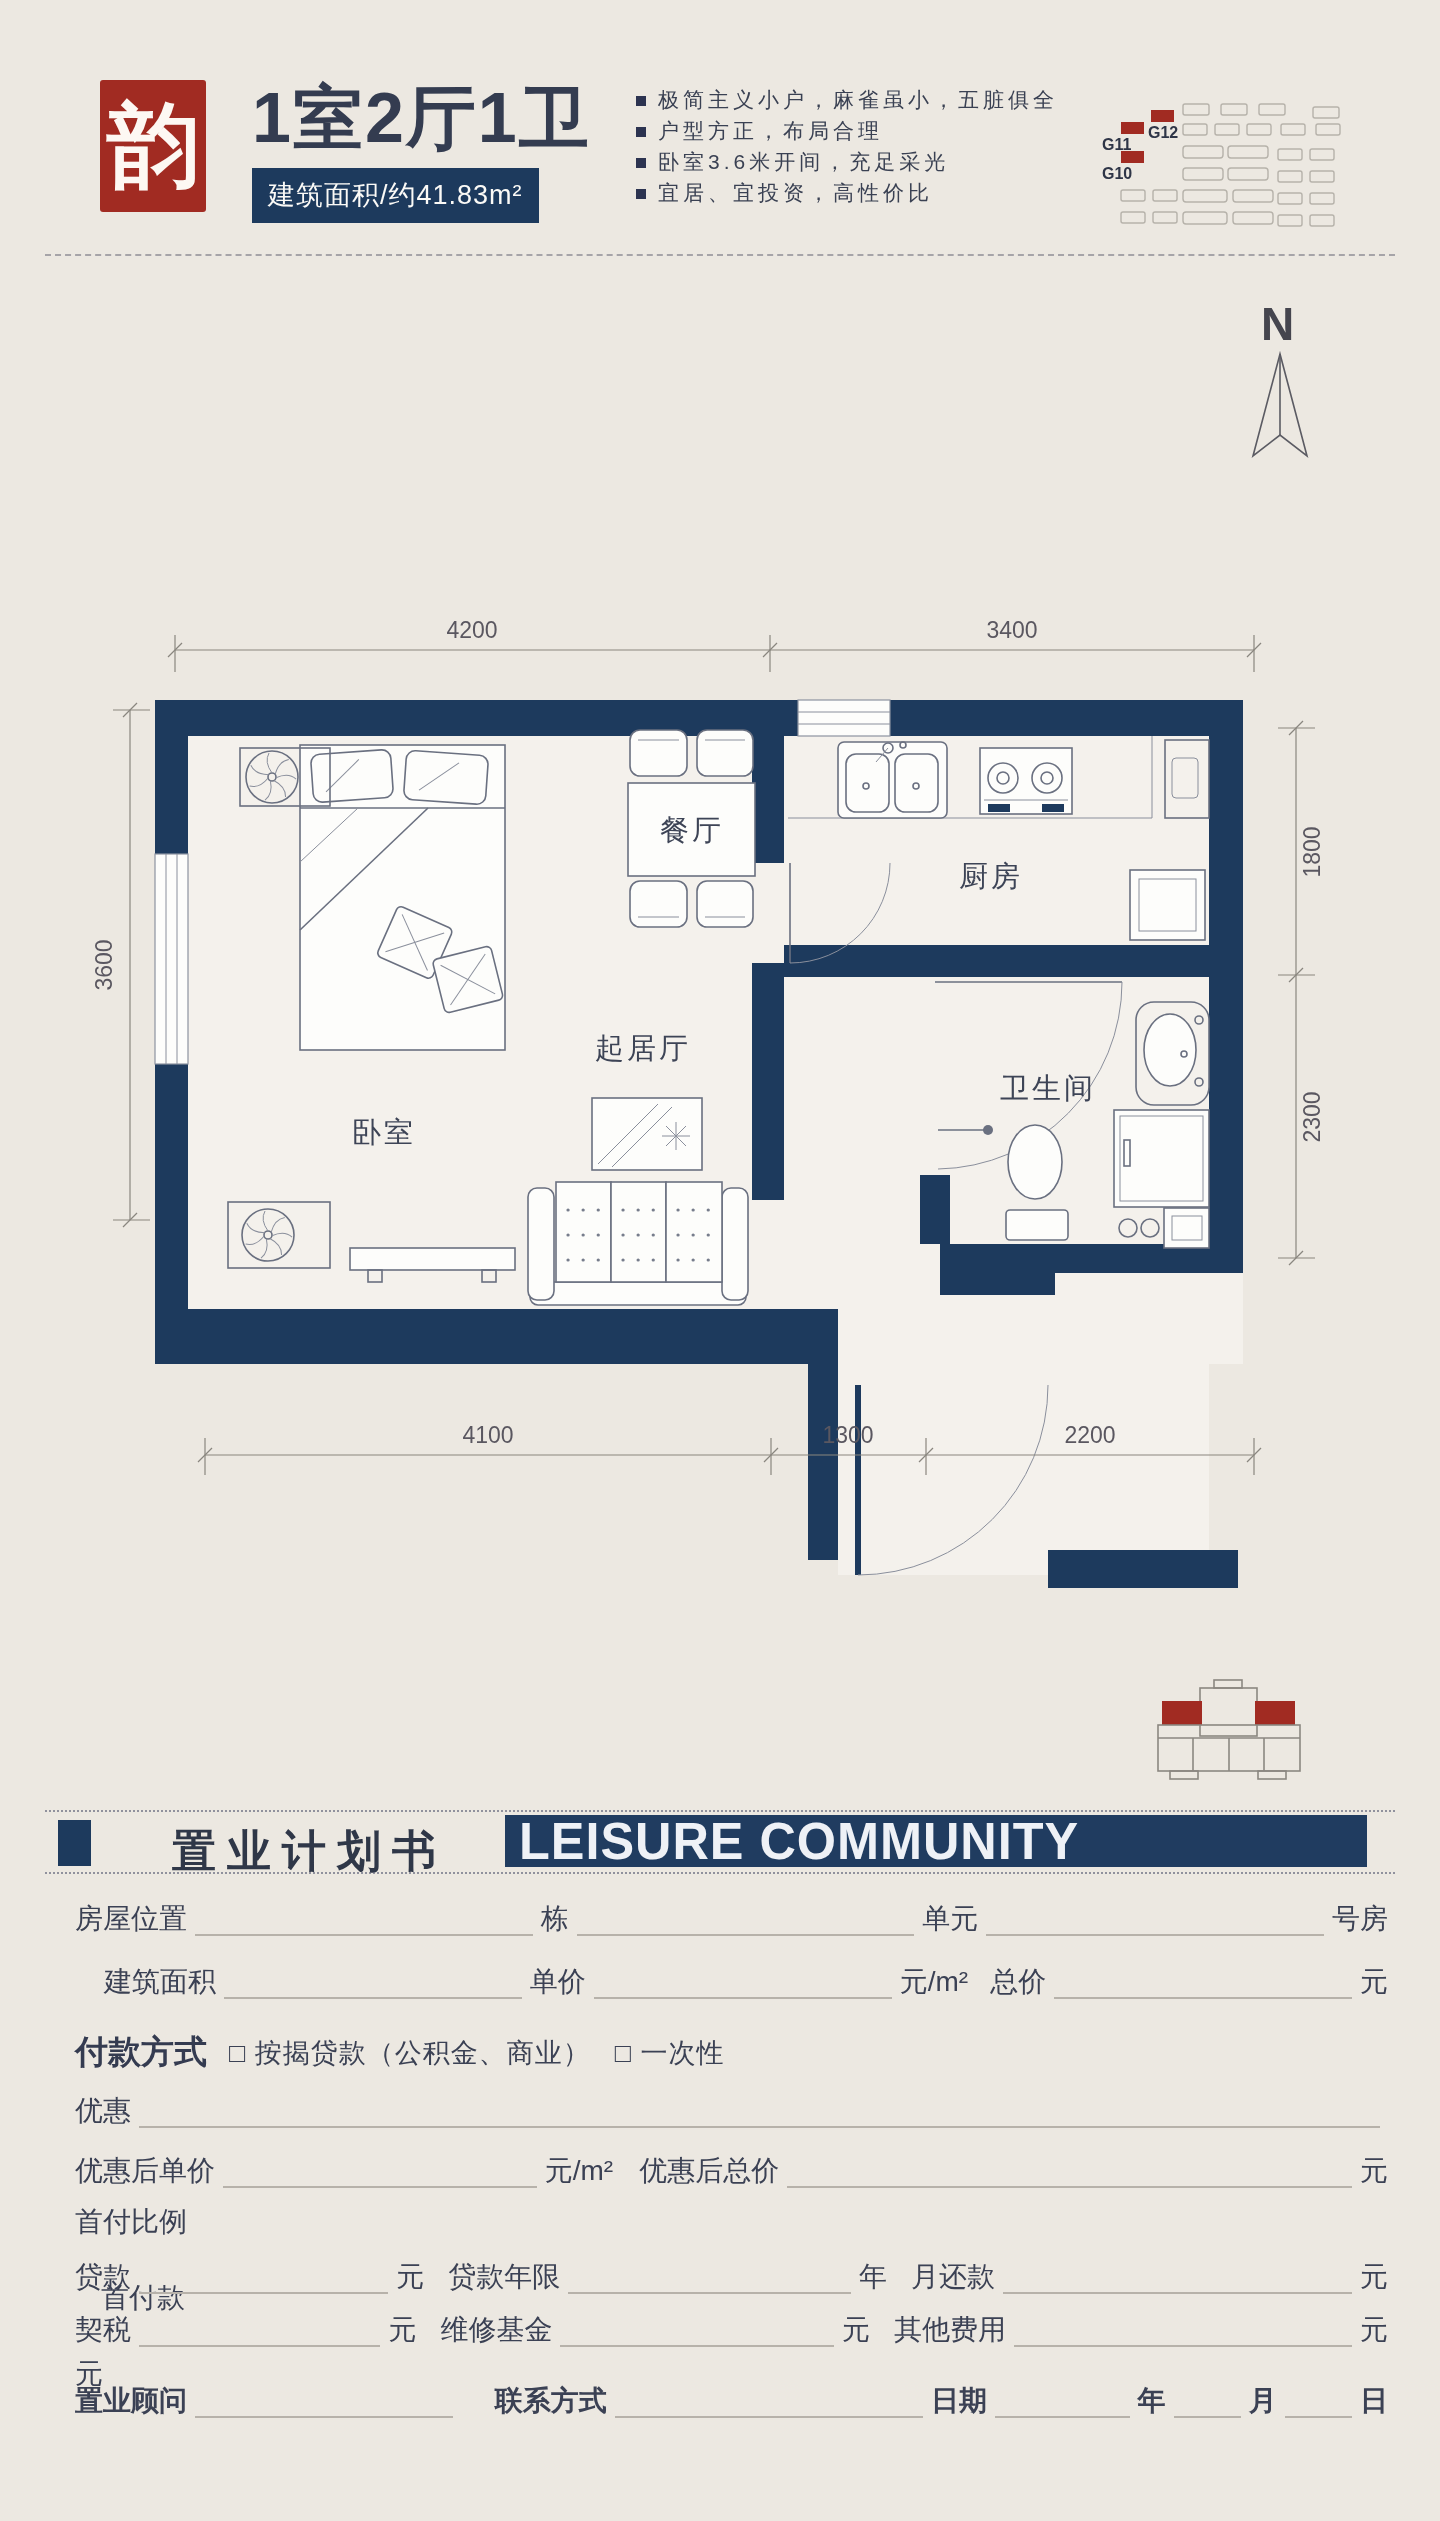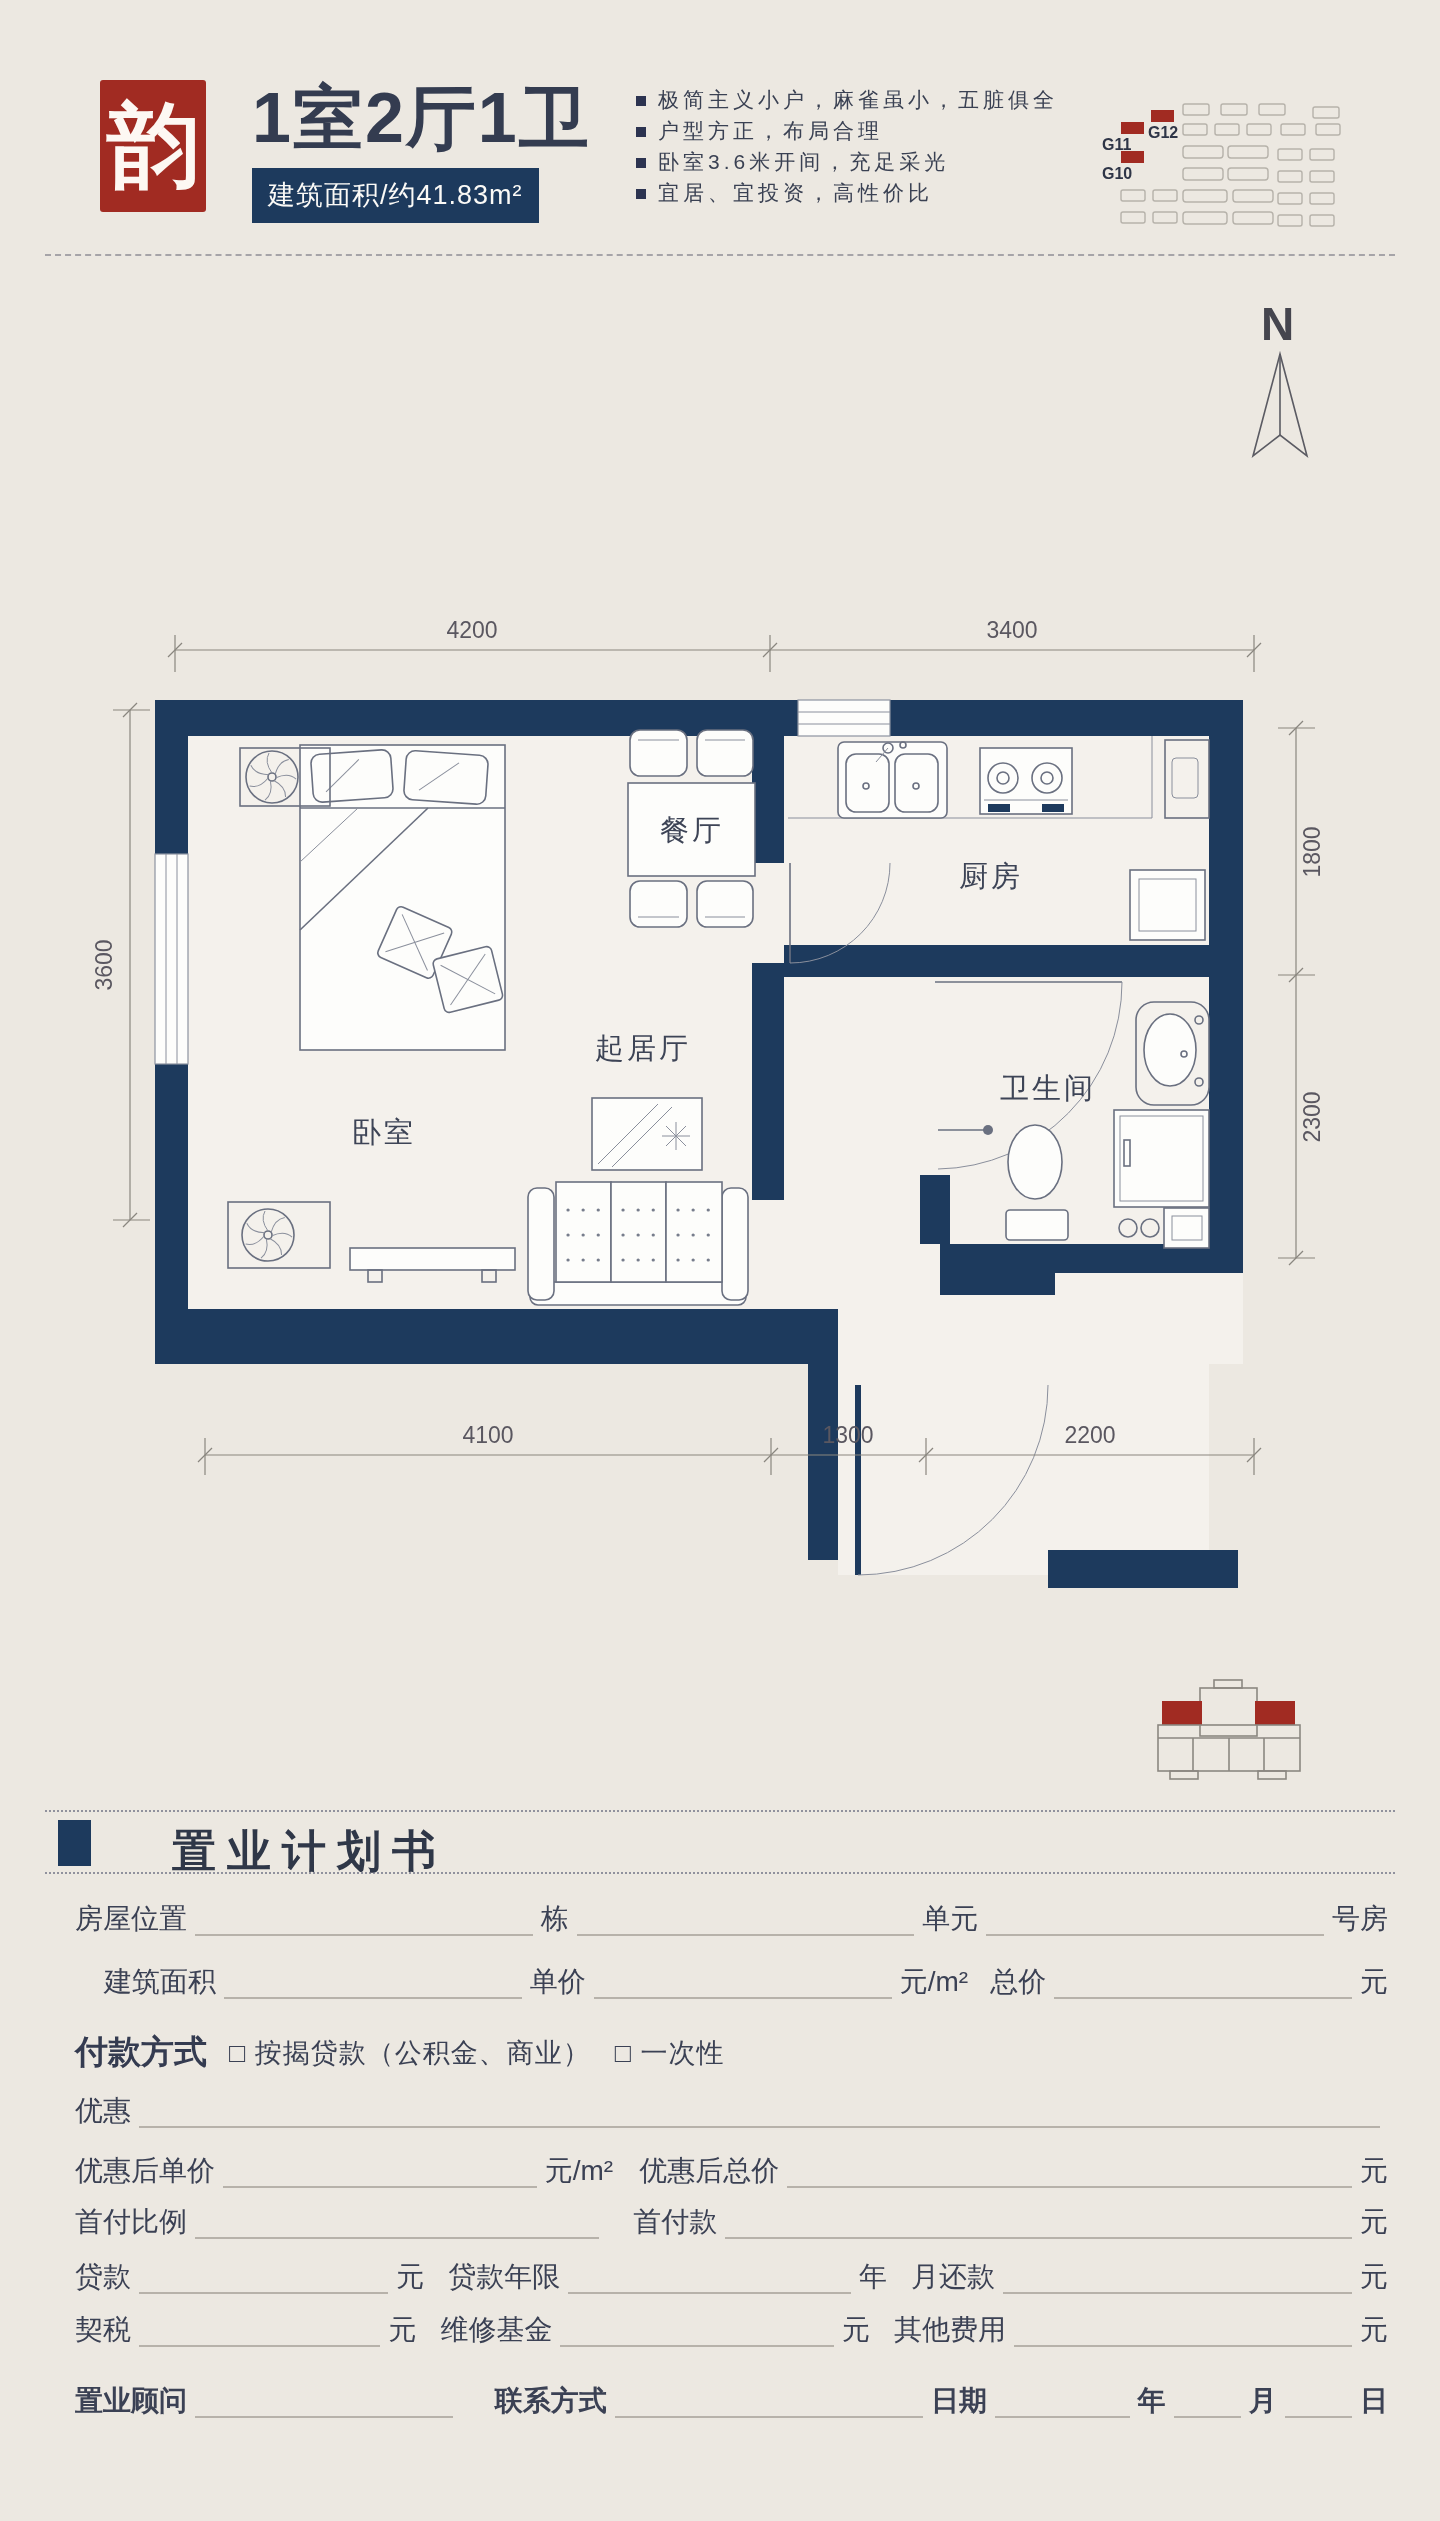--- a/index.html
+++ b/index.html
@@ -396,20 +396,23 @@
     <line class="fp" x1="53" y1="68" x2="53" y2="101"></line>
       <line class="fp" x1="89" y1="68" x2="89" y2="101"></line>
       <line class="fp" x1="124" y1="68" x2="124" y2="101"></line>
     <rect class="fp" x="30" y="101" width="28" height="8"></rect>
       <rect class="fp" x="118" y="101" width="28" height="8"></rect>
   </svg>
 
   <div class="dot1"></div>
   <div class="barsq"></div>
   <div class="barcn">置业计划书</div>
+  <div class="baren">
+      <span style="transform:scaleX(.97);transform-origin:left;display:inline-block;">LEISURE COMMUNITY</span>
+    </div>
   <div class="dot2"></div>
 
   <div class="row" style="top:1900px;">
     <span class="lb">房屋位置</span>
       <span class="fill"></span>
     <span class="u">栋</span>
       <span class="fill"></span>
     <span class="u">单元</span>
       <span class="fill"></span>
     <span class="u">号房</span>
@@ -439,21 +442,21 @@
 
   <div class="row" style="top:2152px;">
     <span class="lb">优惠后单价</span>
       <span class="fill" style="flex-grow:1;"></span>
     <span class="u">元/m²</span>
     <span class="u" style="margin-left:26px;">优惠后总价</span>
       <span class="fill" style="flex-grow:1.8;"></span>
     <span class="u">元</span>
   </div>
 
-  <div class="row" style="top:2203px;">
+  <div class="row" style="top:2203px;flex-direction:column;">
     <span class="lb">首付比例</span>
       <span class="fill" style="flex-grow:1;"></span>
     <span class="u" style="margin-left:26px;">首付款</span>
       <span class="fill" style="flex-grow:1.55;"></span>
     <span class="u">元</span>
   </div>
 
   <div class="row" style="top:2258px;">
     <span class="lb">贷款</span>
       <span class="fill" style="flex-grow:.75;"></span>

